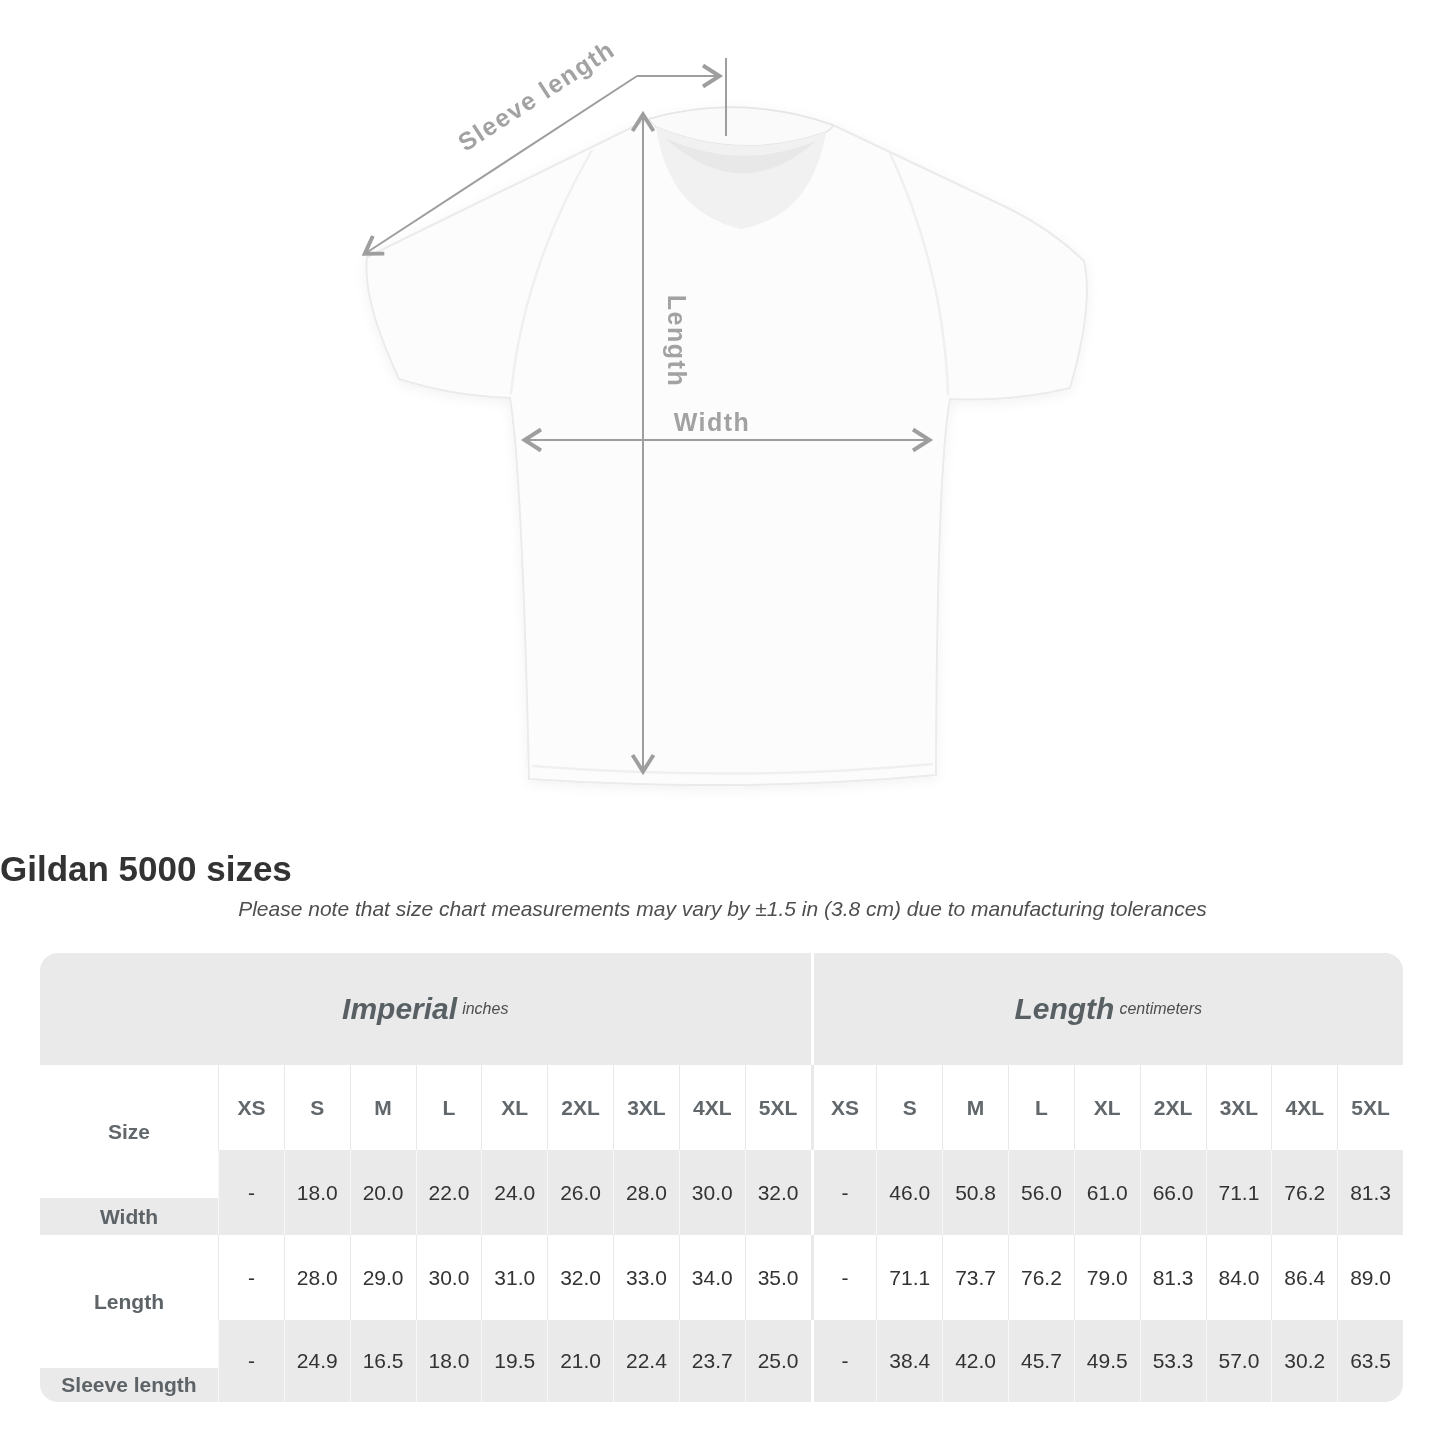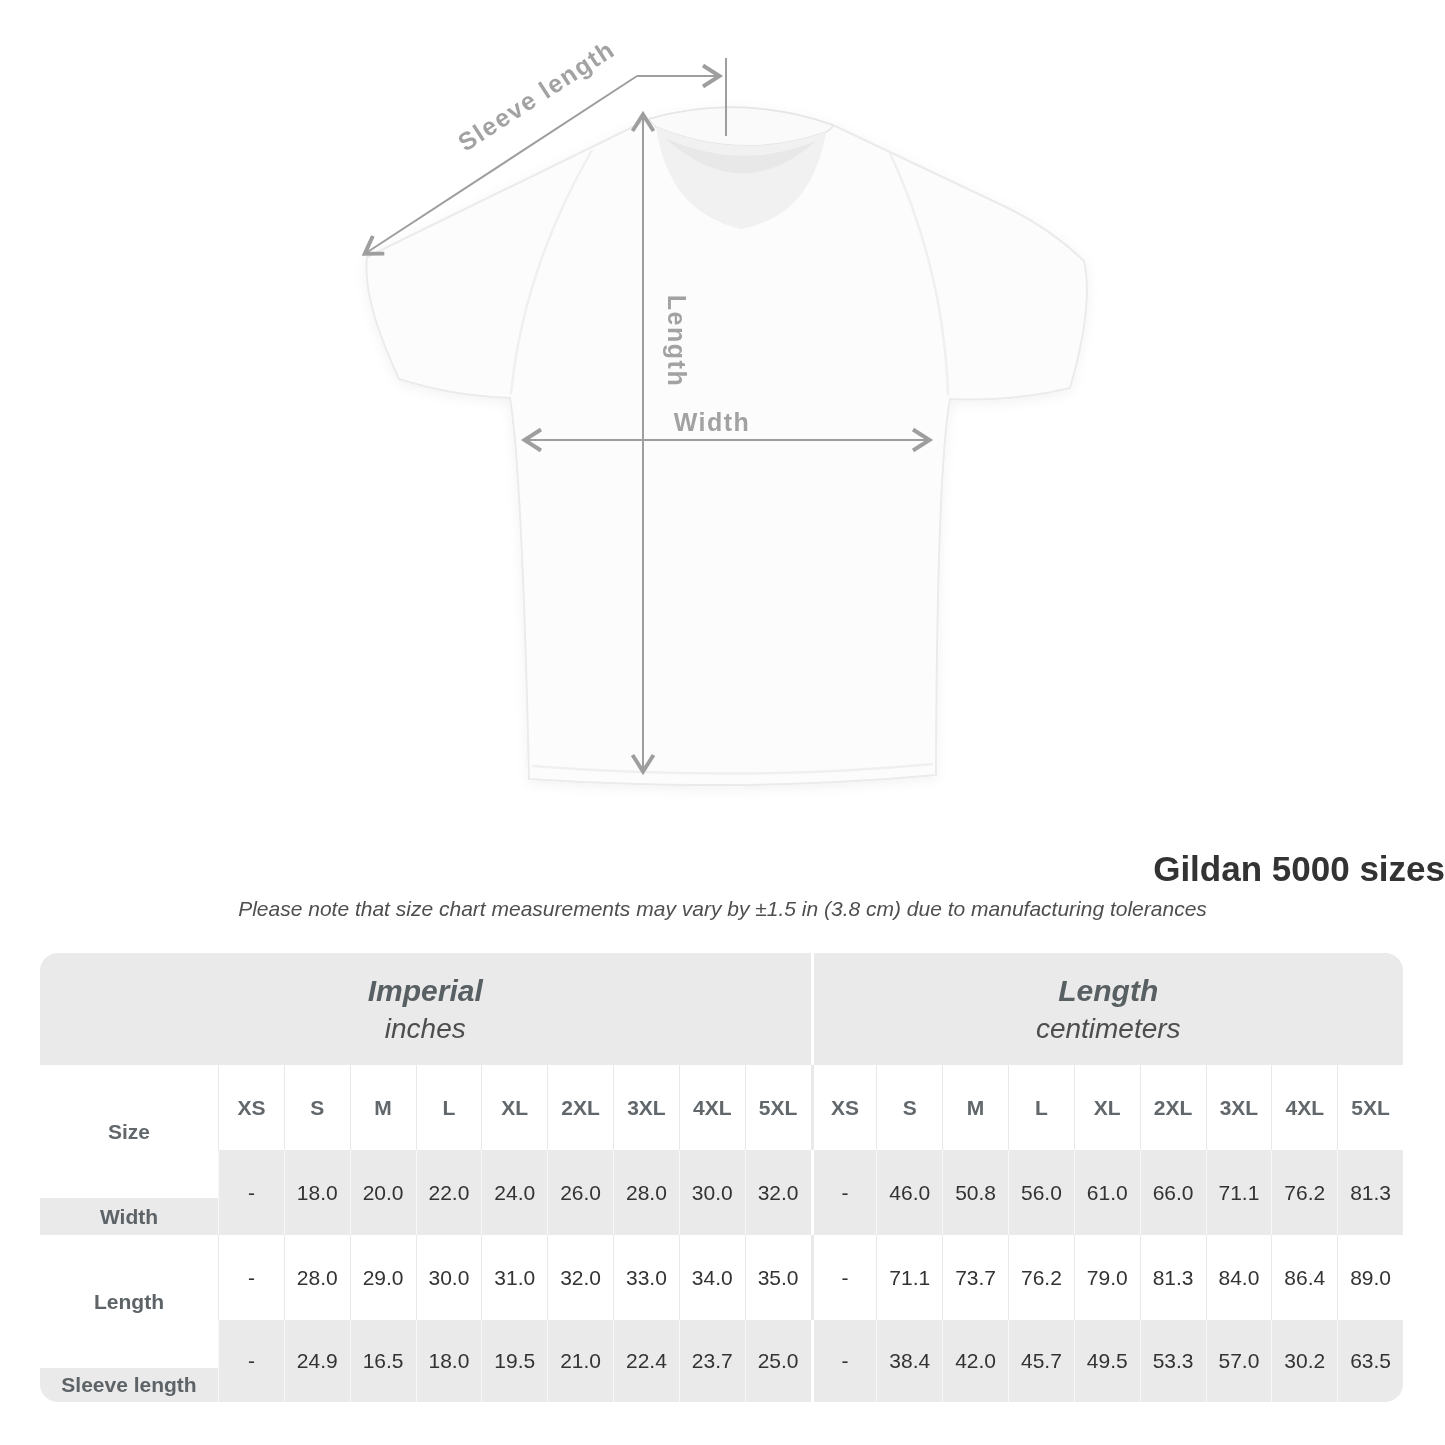--- a/index.html
+++ b/index.html
@@ -16,41 +16,41 @@
     position:relative;
     width:1445px;height:1445px;
     background:#ffffff;
     font-family:"Liberation Sans",sans-serif;
     overflow:hidden;
   }
   .diagram-svg{position:absolute;left:0;top:0;}
   .dlabel{font-family:"Liberation Sans",sans-serif;font-weight:bold;font-size:25px;fill:#a2a2a2;letter-spacing:1.5px;}
   .page-title{
     position:absolute;top:849px;left:0;width:100%;
-    text-align:right;font-size:35px;font-weight:bold;color:#333;
+    text-align:left;font-size:35px;font-weight:bold;color:#333;
   }
   .page-subtitle{
     position:absolute;top:897px;left:0;width:100%;
     text-align:center;font-size:21px;font-style:italic;color:#4f4f4f;
   }
   .size-table{
     position:absolute;left:40px;top:953px;width:1363px;height:449px;
     border-radius:18px;overflow:hidden;background:#fff;
     display:grid;
     grid-template-columns:178px repeat(18,1fr);
     grid-template-rows:112px 85px 85px 85px 82px;
   }
   .band{
     grid-row:1;background:var(--gray);
-    display:flex;flex-direction:column;align-items:center;justify-content:center;gap:5px;
+    display:flex;flex-direction:row;align-items:center;justify-content:center;gap:5px;
   }
   .band.imp{grid-column:1/11;}
   .band.met{grid-column:11/20;border-left:3px solid #ffffff;}
   .band .bname{font-size:30px;font-weight:bold;font-style:italic;color:var(--hdr);}
-  .band .bunit{font-size:28px;font-style:italic;color:#4e4e4e;text-align:right;}
+  .band .bunit{font-size:16px;font-style:italic;color:#4e4e4e;text-align:right;}
   .cell{
     display:flex;align-items:center;justify-content:center;
     font-size:21px;color:var(--val);
     border-left:1px solid var(--sep-light);
     background:#fff;
   }
   .cell.label-col{border-left:none;margin-top:48px;}
   .cell.head{font-weight:bold;color:#61676b;}
   .cell.row-label{font-weight:bold;color:var(--lbl);font-size:21px;}
   .cell.gray{background:var(--gray);border-left-color:var(--sep-on-gray);}

